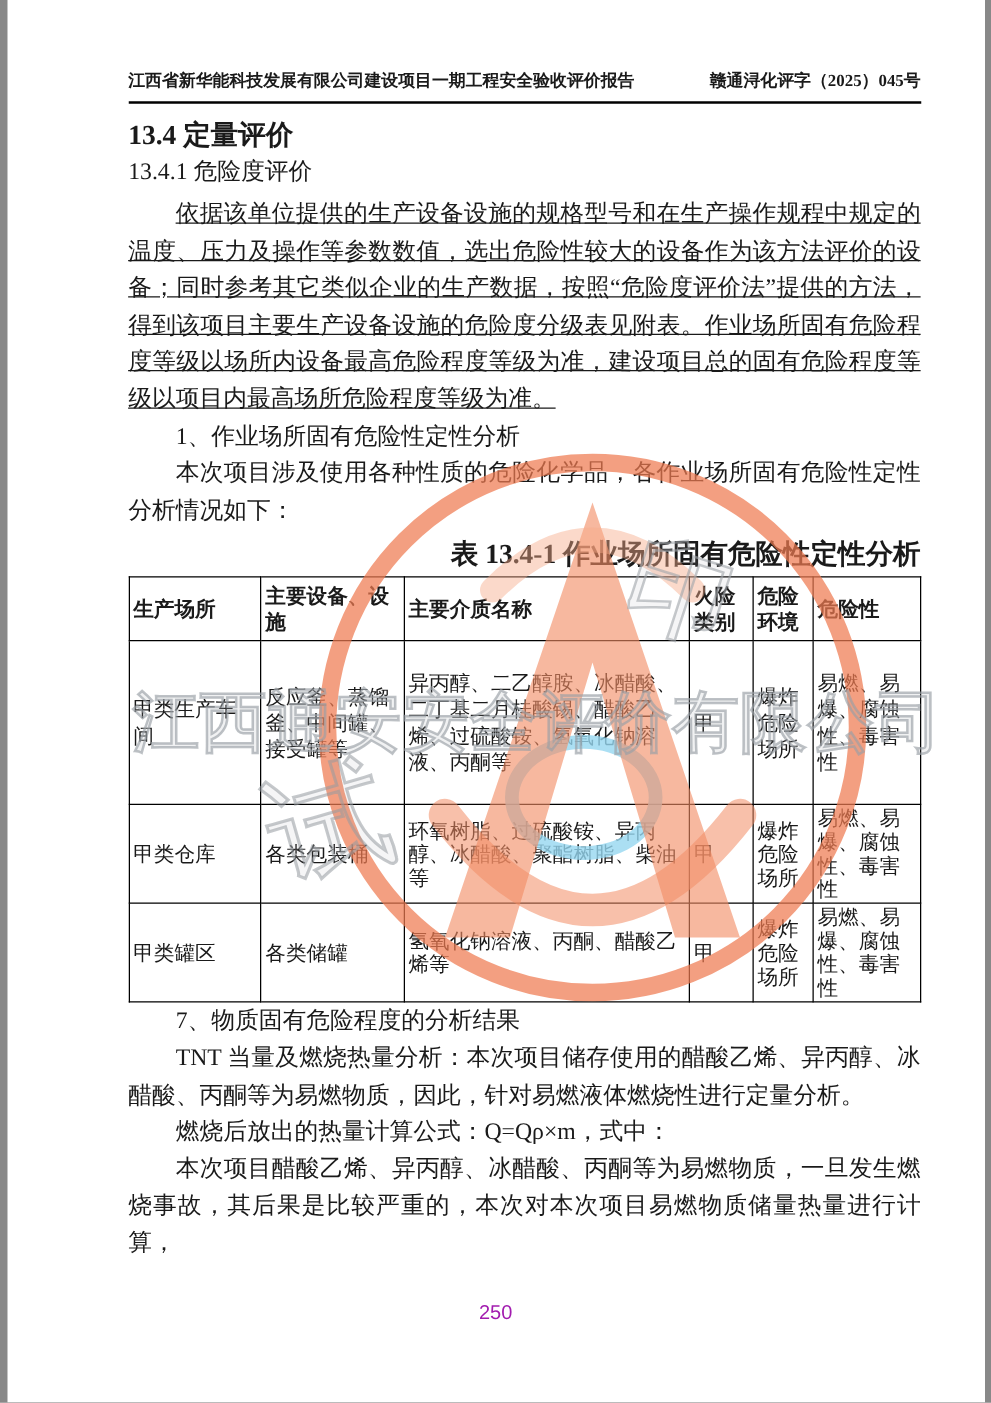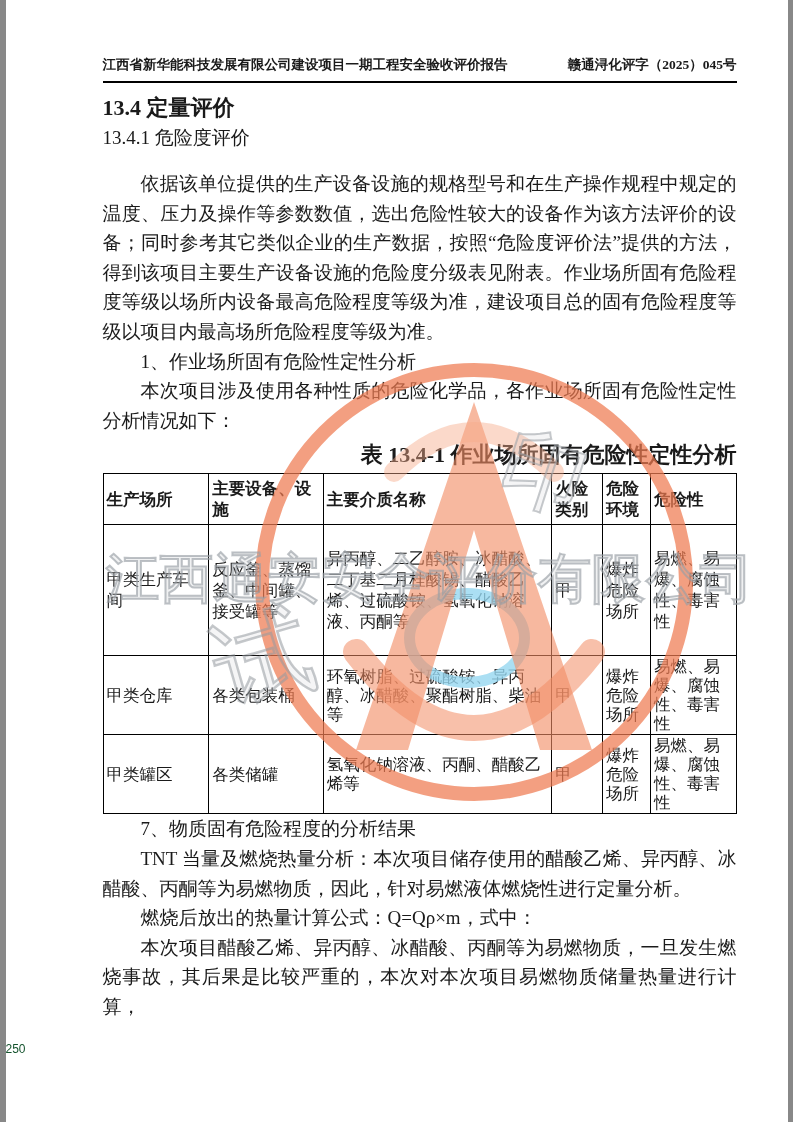--- a/index.html
+++ b/index.html
@@ -20,42 +20,42 @@
     padding-bottom:7px;border-bottom:2.5px solid #000;
   }
   
   .content{position:absolute;left:97px;top:95px;width:634px;}
   h1.sec{font-size:22px;line-height:26px;margin:0;font-weight:bold;}
   h2.sec{font-size:19px;line-height:22px;margin:6px 0 0 0;font-weight:normal;}
   p.body{
     font-size:19px;line-height:29.6px;margin:0;
     text-align:justify;text-indent:2em;
   }
-  p.first{margin-top:20px;}
+  p.first{margin-top:8px;text-decoration:underline;}
   .tbl-caption{
     font-size:22px;line-height:24px;font-weight:bold;
     text-align:right;margin:8px 0 6px 0;
   }
   
   table.qa{
     width:100%;border-collapse:collapse;table-layout:fixed;
     font-size:16.5px;line-height:21px;text-align:left;
   }
   table.qa th,table.qa td{
     border:1.6px solid #000;padding:1px 3px;vertical-align:middle;
     overflow:visible;
   }
   table.qa th{font-weight:bold;height:48px;}
   table.qa tr.r0 td{height:128px;}
   table.qa tr.r1 td{height:68px;line-height:19px;}
   table.qa tr.r2 td{height:64px;line-height:19px;}
   
   .footer{
     position:absolute;left:0;top:1042px;width:100%;
-    text-align:left;font-size:12px;color:#14532d;
+    text-align:center;font-size:16px;color:#a21caf;
     font-family:"Liberation Sans","DejaVu Sans",sans-serif;
   }
   
   .wm{position:absolute;pointer-events:none;user-select:none;}
   .wm-company{
     left:100px;top:538px;width:645px;
     font-size:54px;line-height:80px;letter-spacing:0px;white-space:nowrap;
     color:rgba(154,160,166,0.15);
     -webkit-text-stroke:2px rgba(154,160,166,0.65);
     font-family:"Liberation Sans","DejaVu Sans",sans-serif;

